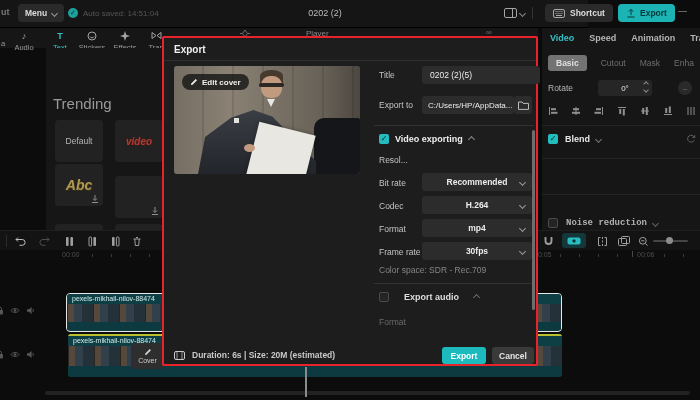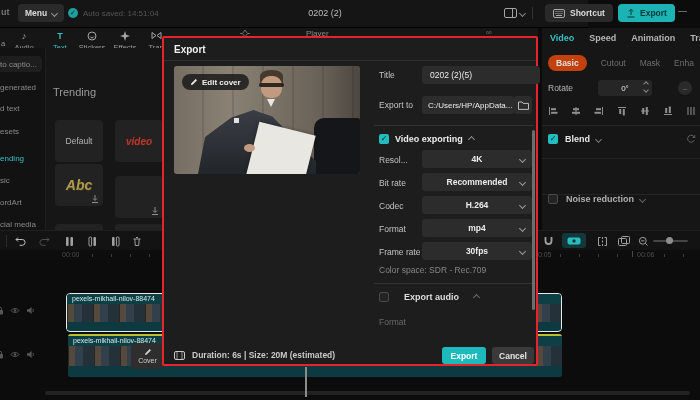--- a/index.html
+++ b/index.html
@@ -122,34 +122,23 @@
     </div>
 
     <svg class="abs" style="left:240px;top:2px;color:#6e6e6e;" width="10" height="7" viewBox="0 0 10 7">
         <path d="M0 3.5h2.2M7.8 3.5H10" stroke="currentColor"></path>
         <path d="M5 0 7.5 3.5 5 7 2.5 3.5z" fill="none" stroke="currentColor"></path>
       </svg>
     <span class="abs" style="left:486px;top:0px;font-size:8px;color:#6e6e6e;">∞</span>
     <span class="abs" style="left:306px;top:1px;font-size:8px;color:#8a8a8a;">Player</span>
   </div>
 
-  <div class="abs" style="left:0;top:48px;width:45px;height:182px;background:#121212;border-right:1px solid #1e1e1e;">
-    <div class="abs" style="left:-6px;top:8px;width:48px;height:16px;background:#1e1e1e;border-radius:4px;"></div>
-    <div class="sb-item" style="top:12px;">to captio...</div>
-    <div class="sb-item" style="top:35px;">generated</div>
-    <div class="sb-item" style="top:56px;">d text</div>
-    <div class="sb-item" style="top:79px;">esets</div>
-    <div class="sb-item active" style="top:106px;">ending</div>
-    <div class="sb-item" style="top:128px;">sic</div>
-    <div class="sb-item" style="top:150px;">ordArt</div>
-    <div class="sb-item" style="top:172px;">cial media</div>
-  </div>
 
   <div class="abs" style="left:46px;top:48px;width:492px;height:182px;background:#161616;overflow:hidden;">
-    <div class="abs" style="left:7px;top:38px;font-size:11px;color:#9a9a9a;">Trending</div>
+    <div class="abs" style="left:7px;top:47px;font-size:15px;color:#9a9a9a;">Trending</div>
     <div class="card" style="left:9px;top:72px;">
       <span>Default</span>
     </div>
     <div class="card" style="left:69px;top:72px;">
       <span style="color:#b03a30;font-style:italic;font-weight:bold;font-size:10px;text-shadow:0 0 2px #5a1d18;">video</span>
     </div>
     <div class="card" style="left:9px;top:116px;">
       <span style="color:#b09a52;font-weight:bold;font-style:italic;font-size:14px;text-shadow:1px 1px 0 #3a3218;">Abc</span>
       <svg class="abs" style="right:4px;bottom:3px;color:#8f8f8f;" width="8" height="8" viewBox="0 0 8 8">
           <path d="M4 0v5M2 3.5 4 5.5 6 3.5" fill="none" stroke="currentColor"></path>
@@ -167,21 +156,21 @@
   </div>
 
   <div class="abs" style="left:540px;top:28px;width:160px;height:202px;background:#161616;border-left:2px solid #0a0a0a;overflow:hidden;">
     <div class="r" style="height:20px;padding-left:8px;gap:15px;font-size:9px;font-weight:bold;">
       <span style="color:#35c1c4;">Video</span>
       <span style="color:#b5b5b5;">Speed</span>
       <span style="color:#b5b5b5;">Animation</span>
       <span style="color:#b5b5b5;">Tracking</span>
     </div>
     <div class="r" style="height:20px;margin-top:5px;padding-left:6px;gap:14px;font-size:8.5px;">
-      <span style="background:#c2410c;border-radius:8px;padding:3px 8px;color:#e0e0e0;font-weight:bold;">Basic</span>
+      <span style="background:#737373;border-radius:3px;padding:3px 8px;color:#e0e0e0;font-weight:bold;">Basic</span>
       <span style="color:#6e6e6e;">Cutout</span>
       <span style="color:#6e6e6e;">Mask</span>
       <span style="color:#6e6e6e;">Enha</span>
     </div>
     <div class="abs r" style="left:6px;top:52px;gap:12px;">
       <span style="font-size:8.5px;color:#b5b5b5;width:38px;">Rotate</span>
       <div class="r" style="position:relative;width:54px;height:16px;background:#262626;border-radius:3px;justify-content:center;">
         <span style="font-size:8px;color:#e5e5e5;">0°</span>
         <span class="abs" style="right:4px;top:2px;display:flex;flex-direction:column;gap:2px;color:#888;">
           <i class="cv up" style="width:3px;height:3px;"></i>
@@ -230,21 +219,21 @@
       <span class="ckbox">✓</span>
       <span class="insp-sec" style="margin-left:7px;">Blend</span>
       <span class="cv" style="color:#777;margin-left:6px;"></span>
       <svg style="margin-left:auto;color:#606060;" width="10" height="10" viewBox="0 0 10 10">
           <path d="M8.3 6.2A3.5 3.5 0 1 1 8.3 3.2" fill="none" stroke="currentColor"></path>
           <path d="M8.8 1.2v2.3H6.5" fill="none" stroke="currentColor"></path>
         </svg>
     </div>
     <div class="divh" style="left:0;top:130px;width:160px;"></div>
     <div class="divh" style="left:0;top:166px;width:160px;"></div>
-    <div class="abs r" style="left:6px;top:166px;width:148px;">
+    <div class="abs r" style="left:6px;top:190px;width:148px;font-family:Liberation Mono, monospace;">
       <span class="ckbox off"></span>
       <span class="insp-sec" style="margin-left:8px;color:#b0b0b0;">Noise reduction</span>
       <span class="cv" style="color:#666;margin-left:6px;"></span>
     </div>
   </div>
 
   <div class="abs" style="left:0;top:230px;width:700px;height:20px;background:#131313;border-top:1px solid #1f1f1f;border-bottom:1px solid #090909;">
     <div class="abs" style="left:6px;top:4px;width:1px;height:12px;background:#2b2b2b;"></div>
     <div class="toolicon abs" style="left:13px;top:2px;color:#bdbdbd;">
       <svg width="12" height="11" viewBox="0 0 12 11">
@@ -418,24 +407,20 @@
     </div>
     <div class="divh" style="left:210px;top:87px;width:160px;background:#323232;"></div>
 
     <div class="abs r" style="left:215px;top:96px;gap:6px;">
       <span class="ckbox">✓</span>
       <span style="font-size:9px;font-weight:bold;color:#ededed;">Video exporting</span>
       <span class="cv up" style="color:#8a8a8a;"></span>
     </div>
 
     <span class="dlabel" style="left:215px;top:117px;">Resol...</span>
-    <div class="drow-dd" style="top:112px;font-weight:bold;">
-      <span>4K</span>
-        <span class="cv"></span>
-    </div>
     <span class="dlabel" style="left:215px;top:140px;">Bit rate</span>
     <div class="drow-dd" style="top:135px;font-weight:bold;">
       <span>Recommended</span>
         <span class="cv"></span>
     </div>
     <span class="dlabel" style="left:215px;top:163px;">Codec</span>
     <div class="drow-dd" style="top:158px;font-weight:bold;">
       <span>H.264</span>
         <span class="cv"></span>
     </div>

